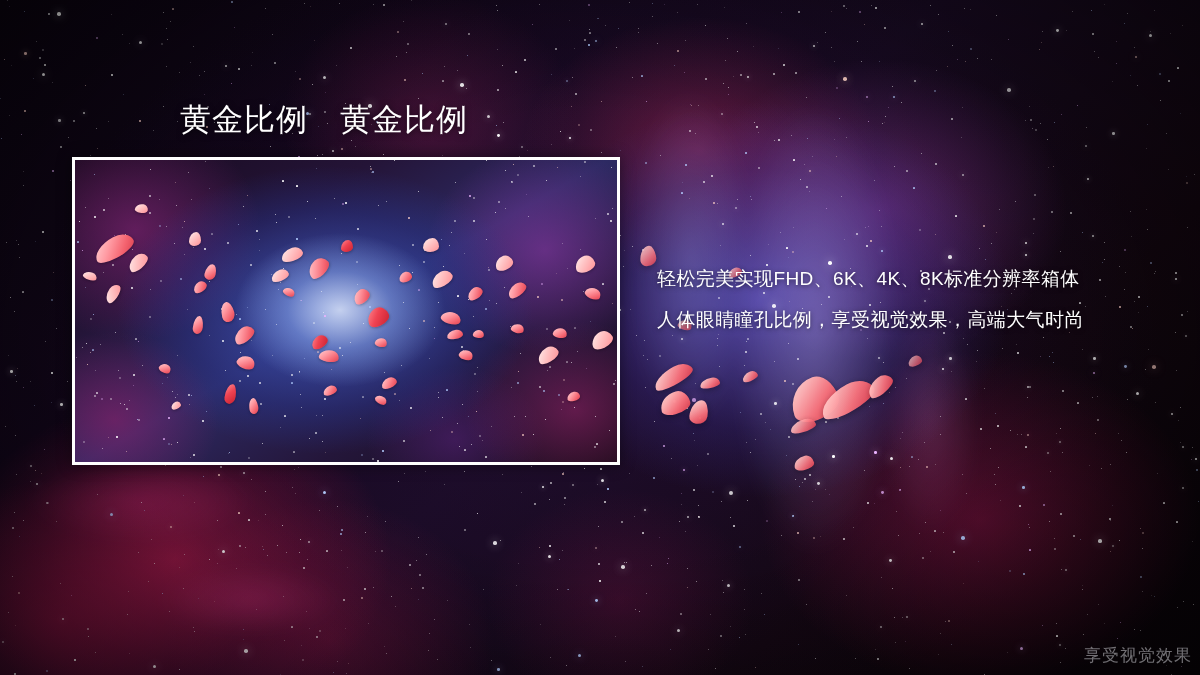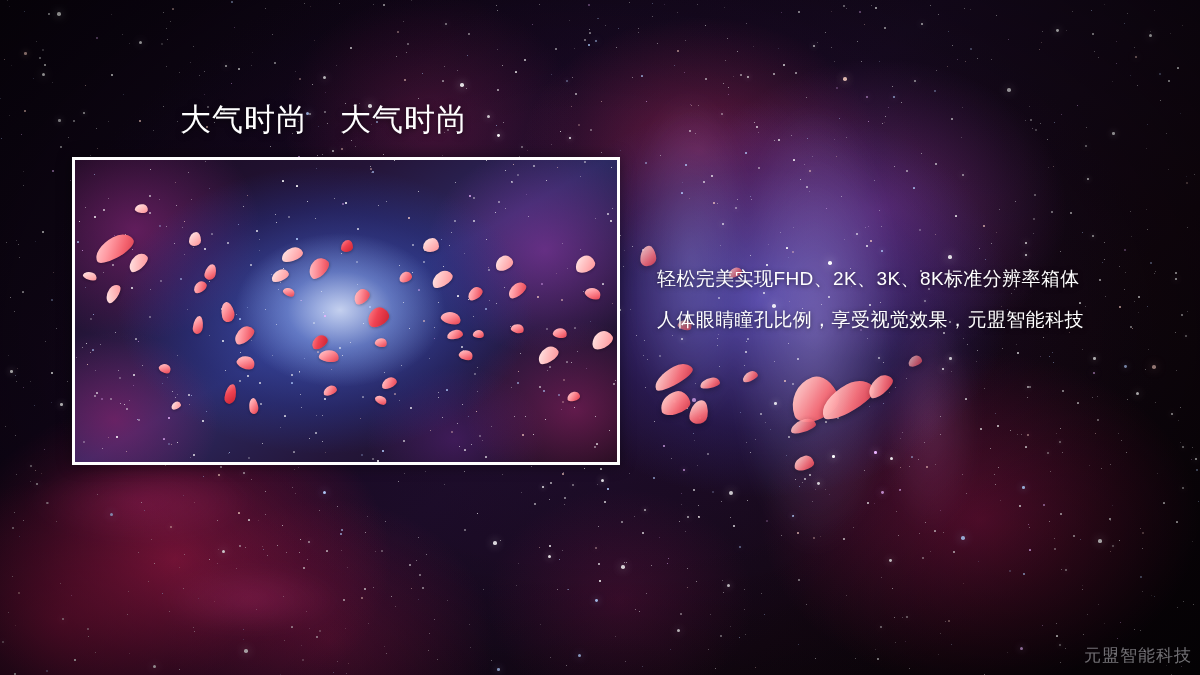--- a/index.html
+++ b/index.html
@@ -1432,21 +1432,21 @@
       <i style="left:1124px;top:365px;width:2.8px;height:2.8px;background:rgba(180,205,255,0.81);box-shadow:0 0 7.4px rgba(180,205,255,0.60);"></i>
       <i style="left:497px;top:134px;width:2.8px;height:2.8px;background:rgba(255,255,255,0.97);box-shadow:0 0 7.3px rgba(255,255,255,0.73);"></i>
       <i style="left:772px;top:304px;width:3.6px;height:3.6px;background:rgba(255,255,255,0.89);box-shadow:0 0 9.2px rgba(255,255,255,0.67);"></i>
       <i style="left:1020px;top:647px;width:3.0px;height:3.0px;background:rgba(235,180,255,0.87);box-shadow:0 0 7.8px rgba(235,180,255,0.65);"></i>
       <i style="left:1093px;top:357px;width:2.7px;height:2.7px;background:rgba(255,255,255,0.82);box-shadow:0 0 7.0px rgba(255,255,255,0.61);"></i>
       <i style="left:222px;top:550px;width:3.4px;height:3.4px;background:rgba(255,255,255,0.95);box-shadow:0 0 8.7px rgba(255,255,255,0.71);"></i>
       <i style="left:890px;top:457px;width:3.2px;height:3.2px;background:rgba(255,255,255,0.90);box-shadow:0 0 8.4px rgba(255,255,255,0.68);"></i>
     </div>
   <div class="vignette"></div>
 
-  <div class="title">大气时尚　大气时尚</div>
+  <div class="title">黄金比例　黄金比例</div>
 
   <div class="photo-frame">
     <div class="photo-inner"></div>
     <div class="photo-stars" id="photo-starfield">
         <i style="left:416px;top:266px;width:1.3px;height:1.3px;background:rgba(255,255,255,0.42);"></i>
         <i style="left:33px;top:277px;width:1.2px;height:1.2px;background:rgba(255,210,200,0.45);"></i>
         <i style="left:337px;top:112px;width:1.0px;height:1.0px;background:rgba(255,255,255,0.86);"></i>
         <i style="left:430px;top:10px;width:1.3px;height:1.3px;background:rgba(255,255,255,0.83);"></i>
         <i style="left:107px;top:67px;width:1.3px;height:1.3px;background:rgba(255,255,255,0.40);"></i>
         <i style="left:421px;top:143px;width:0.8px;height:0.8px;background:rgba(255,255,255,0.84);"></i>
@@ -1833,18 +1833,18 @@
       <div class="petal-lg" style="left:866px;top:378px;width:28px;height:16px;transform:rotate(-38deg);opacity:0.94;"></div>
       <div class="petal-lg" style="left:790px;top:420px;width:26px;height:12px;transform:rotate(-16deg);opacity:0.9;"></div>
       <div class="petal-lg" style="left:794px;top:456px;width:20px;height:14px;transform:rotate(-12deg);opacity:0.92;"></div>
       <div class="petal-lg" style="left:640px;top:246px;width:16px;height:20px;transform:rotate(-6deg);opacity:0.85;"></div>
       <div class="petal-lg" style="left:728px;top:268px;width:14px;height:9px;transform:rotate(-20deg);opacity:0.8;"></div>
       <div class="petal-lg" style="left:678px;top:320px;width:14px;height:10px;transform:rotate(20deg);opacity:0.75;"></div>
       <div class="petal-lg" style="left:908px;top:356px;width:14px;height:10px;transform:rotate(-18deg);opacity:0.7;"></div>
     </div>
 
   <div class="body-text">
-    <div class="body-line">轻松完美实现FHD、2K、3K、8K标准分辨率箱体</div>
-    <div class="body-line">人体眼睛瞳孔比例，享受视觉效果，元盟智能科技</div>
+    <div class="body-line">轻松完美实现FHD、6K、4K、8K标准分辨率箱体</div>
+    <div class="body-line">人体眼睛瞳孔比例，享受视觉效果，高端大气时尚</div>
   </div>
 
-  <div class="watermark">元盟智能科技</div>
+  <div class="watermark">享受视觉效果</div>
 </div>
 
 </body></html>

